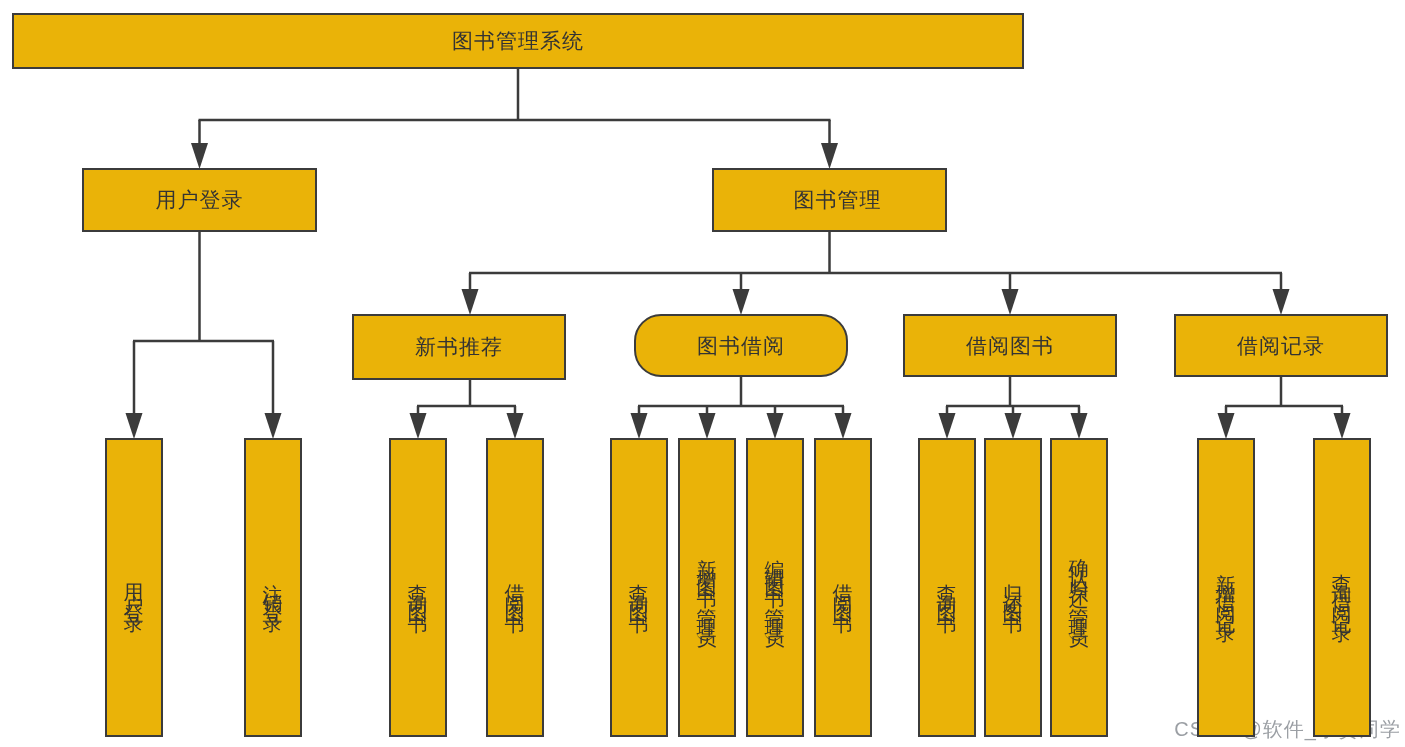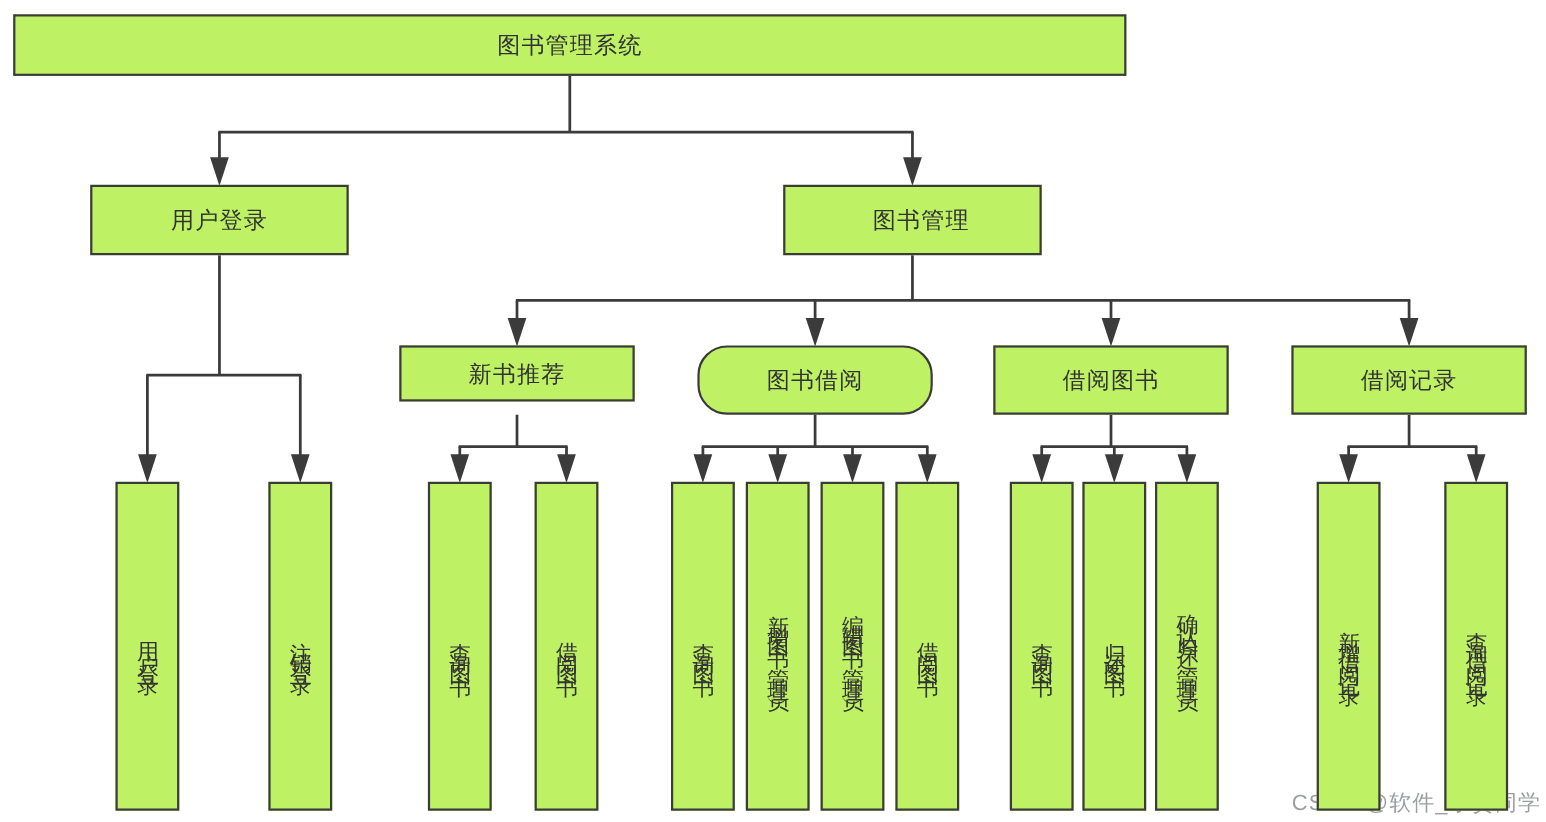--- a/index.html
+++ b/index.html
@@ -7,21 +7,21 @@
     position:relative;
     width:1405px;height:747px;
     background:#ffffff;
     font-family:"Liberation Sans","DejaVu Sans",sans-serif;
     overflow:hidden;
   }
   #wires{position:absolute;left:0;top:0;width:1405px;height:747px;}
   .node{
     position:absolute;
     box-sizing:border-box;
-    background:#bef264;
+    background:#eab308;
     border:2.5px solid var(--line,#3b3b3b);
     color:var(--text,#333333);
     display:flex;
     align-items:center;
     justify-content:center;
     text-align:center;
   }
   .node.h{
     font-size:21px;
     letter-spacing:1px;
@@ -100,21 +100,21 @@
       <line x1="1226" y1="406" x2="1226" y2="416" stroke="#3b3b3b" stroke-width="2.5"></line>
       <polygon points="1217.5,413 1234.5,413 1226,439" fill="#3b3b3b"></polygon>
       <line x1="1342" y1="406" x2="1342" y2="416" stroke="#3b3b3b" stroke-width="2.5"></line>
       <polygon points="1333.5,413 1350.5,413 1342,439" fill="#3b3b3b"></polygon>
     </svg>
 
   <div id="watermark" style="color: rgb(155, 159, 164);">CSDN @软件_小贺同学</div>
 <div class="node h" style="left: 12px; top: 13px; width: 1012px; height: 56px;">图书管理系统</div>
     <div class="node h" style="left: 82px; top: 168px; width: 235px; height: 64px;">用户登录</div>
     <div class="node h" style="left: 712px; top: 168px; width: 235px; height: 64px; padding-left: 16px;">图书管理</div>
-    <div class="node h" style="left: 363px; top: 314px; width: 214px; height: 51px;">新书推荐</div>
+    <div class="node h" style="left: 352px; top: 314px; width: 214px; height: 66px;">新书推荐</div>
     <div class="node h" style="left: 634px; top: 314px; width: 214px; height: 63px; border-radius: 27px;">图书借阅</div>
     <div class="node h" style="left: 903px; top: 314px; width: 214px; height: 63px;">借阅图书</div>
     <div class="node h" style="left: 1174px; top: 314px; width: 214px; height: 63px;">借阅记录</div>
     <div class="node v" style="left: 105px; top: 438px; width: 58px; height: 299px;">用户登录</div>
     <div class="node v" style="left: 244px; top: 438px; width: 58px; height: 299px;">注销登录</div>
     <div class="node v" style="left: 389px; top: 438px; width: 58px; height: 299px;">查询图书</div>
     <div class="node v" style="left: 486px; top: 438px; width: 58px; height: 299px;">借阅图书</div>
     <div class="node v" style="left: 610px; top: 438px; width: 58px; height: 299px;">查询图书</div>
     <div class="node v" style="left: 678px; top: 438px; width: 58px; height: 299px;">新增图书（管理员）</div>
     <div class="node v" style="left: 746px; top: 438px; width: 58px; height: 299px;">编辑图书（管理员）</div>

